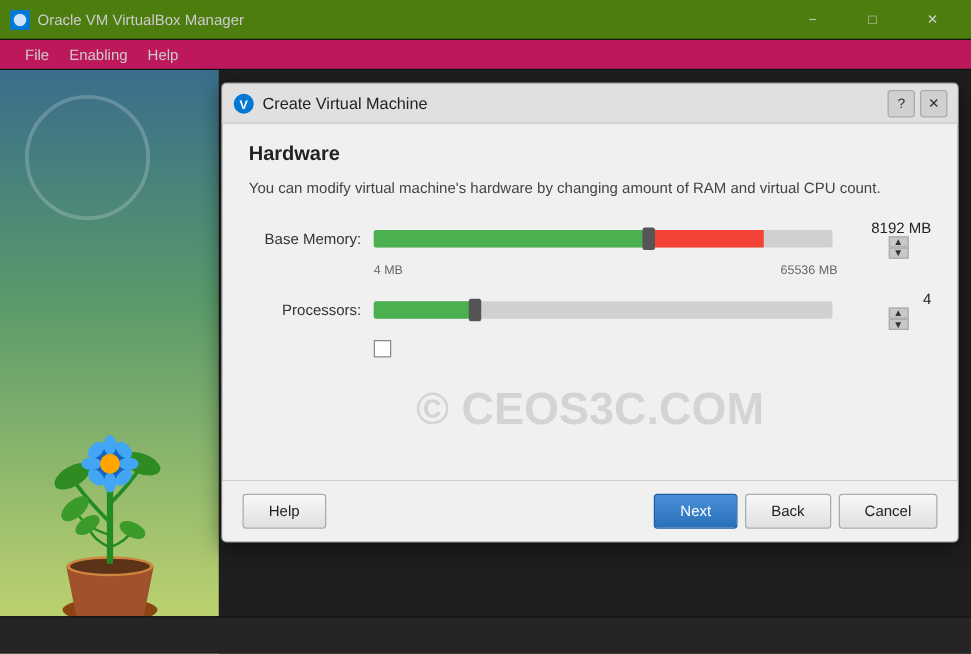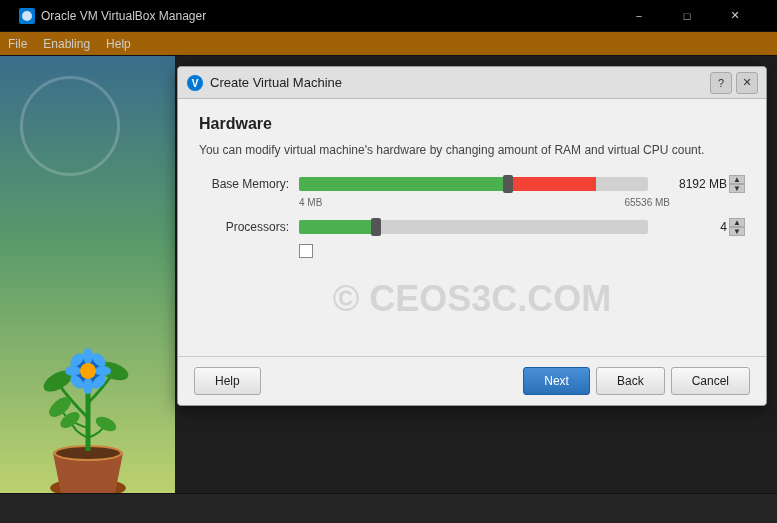--- a/index.html
+++ b/index.html
@@ -8,25 +8,25 @@
       height: 523px;
       background: #1e1e1e;
       font-family: 'Segoe UI', Arial, sans-serif;
       font-size: 13px;
       overflow: hidden;
       position: relative;
     }
 
     
     .title-bar {
-      background: #000000;
+      background: #4d7c0f;
       height: 32px;
       display: flex;
       align-items: center;
-      padding: 0 19px;
+      padding: 0 8px;
       border-bottom: 1px solid #111;
     }
     .title-bar-icon {
       width: 16px;
       height: 16px;
       margin-right: 6px;
       background: #0078d4;
       border-radius: 2px;
       display: flex; align-items: center; justify-content: center;
     }
@@ -47,25 +47,25 @@
       justify-content: center;
       color: #ccc;
       font-size: 11px;
       cursor: pointer;
       background: transparent;
       border: none;
     }
 
     
     .menu-bar {
-      background: #a16207;
+      background: #be185d;
       height: 24px;
       display: flex;
       align-items: center;
-      padding: 0 0;
+      padding: 0 12px;
       border-bottom: 1px solid #111;
     }
     .menu-item {
       color: #ccc;
       padding: 2px 8px;
       font-size: 12px;
       cursor: pointer;
       border-radius: 3px;
     }
 
@@ -226,20 +226,21 @@
       width: 10px;
       height: 18px;
       background: #555;
       border-radius: 2px;
       cursor: pointer;
     }
     .hw-value-box {
       display: flex;
       align-items: center;
       margin-left: 24px;
+      flex-direction: column;
     }
     .hw-value {
       font-size: 12px;
       color: #222;
       min-width: 55px;
       text-align: right;
     }
     .hw-spinner {
       display: flex;
       flex-direction: column;

